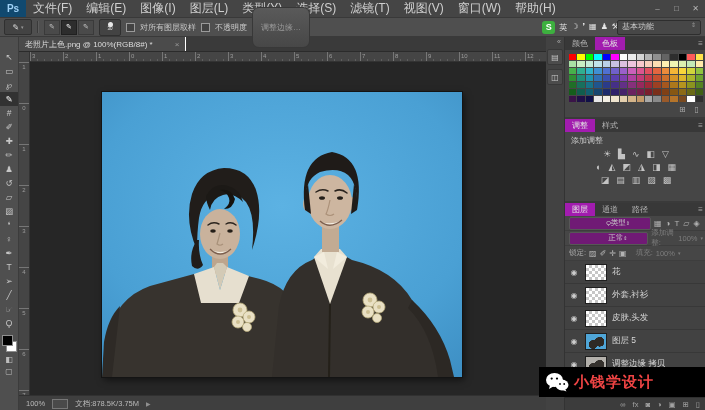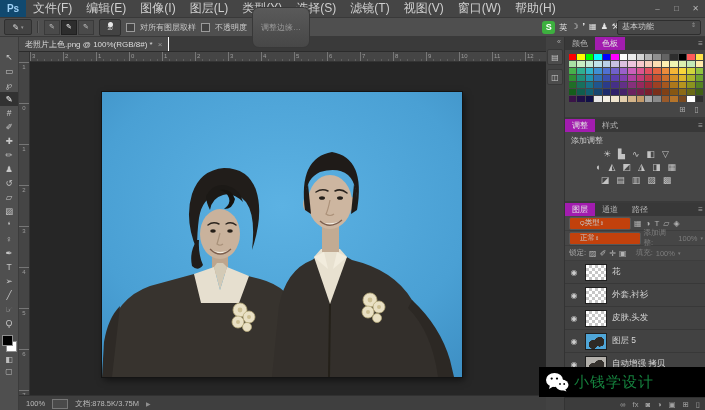--- a/index.html
+++ b/index.html
@@ -39,21 +39,21 @@
            align-items:center;padding-top:13px;flex:none}
   .tool{width:18px;height:14px;display:flex;align-items:center;justify-content:center;font-size:8.5px;color:#c6c6c6}
   .tool.active{background:#323232;color:#fff}
   .colorchips{position:relative;width:18px;height:20px;margin-top:4px}
   .fgchip{position:absolute;left:2px;top:1px;width:9px;height:9px;background:#000;border:1px solid #8e8e8e}
   .bgchip{position:absolute;left:6px;top:7px;width:9px;height:9px;background:#fff;border:1px solid #8e8e8e}
   .maskbtn{font-size:8px;color:#bdbdbd;height:12px;line-height:12px}
   
   .docarea{width:527px;display:flex;flex-direction:column;background:#262626;flex:none}
   .tabrow{height:14px;background:#3a3a3a;display:flex;border-bottom:1px solid #2b2b2b;flex:none}
-  .doctab{background:#4b4b4b;display:flex;align-items:center;gap:5px;padding:0 6px;font-size:8px;color:#dcdcdc;
+  .doctab{background:#4b4b4b;display:flex;align-items:center;gap:22px;padding:0 6px;font-size:8px;color:#dcdcdc;
           border-right:1px solid #ffffff}
   .tabclose{color:#9a9a9a}
   .rulerrow{display:flex;height:10px;flex:none}
   .rulercorner{width:10px;height:10px;background:#454545;border-right:1px solid #333;border-bottom:1px solid #333;flex:none}
   .hruler{flex:1;background:#454545;border-bottom:1px solid #333;display:flex;overflow:hidden}
   .hcell{width:31px;flex:none;font-size:6px;color:#9c9c9c;border-left:1px solid #767676;padding-left:1px;line-height:8px;
          background-image:repeating-linear-gradient(90deg,transparent 0 6px,#5e5e5e 6px 7px);
          background-size:100% 3px;background-position:0 7px;background-repeat:no-repeat}
   .canvasrow{flex:1;display:flex;position:relative;overflow:hidden}
   .vruler{width:10px;background:#454545;border-right:1px solid #333;display:flex;flex-direction:column;overflow:hidden;flex:none}
@@ -79,22 +79,22 @@
   .swpanel{height:80px;display:flex;flex-direction:column;flex:none}
   .swgrid{display:grid;grid-template-columns:repeat(16,1fr);gap:1px;padding:4px 4px 2px}
   .sw{height:6px}
   .swfooter{margin-top:auto;display:flex;justify-content:flex-end;gap:9px;padding:0 8px 3px;font-size:8px;color:#a5a5a5}
   .adjpanel{height:82px;display:flex;flex-direction:column;border-top:2px solid #3a3a3a;flex:none}
   .addlabel{font-size:8px;color:#cbcbcb;padding:3px 6px 2px}
   .adjrow{display:flex;justify-content:center;gap:7px;font-size:9px;color:#c3c3c3;line-height:13px}
   .layerspanel{flex:1;display:flex;flex-direction:column;border-top:2px solid #3a3a3a;position:relative}
   .ctlrow{height:14px;display:flex;align-items:center;gap:3px;padding:0 4px;font-size:7.5px;color:#a9a9a9;
           border-bottom:1px solid #3d3d3d;flex:none}
-  .selbox{background:#c2410c;border:1px solid #575757;border-radius:2px;display:flex;align-items:center;
-          justify-content:flex-start;font-size:7.5px;color:#c9c9c9;padding:0 10px;height:11px}
+  .selbox{background:#701a75;border:1px solid #575757;border-radius:2px;display:flex;align-items:center;
+          justify-content:flex-end;font-size:7.5px;color:#c9c9c9;padding:0 20px;height:11px}
   .minicon{font-size:8px;color:#b3b3b3}
   .disabled{color:#7d7d7d}
   .lrow{height:22px;display:flex;align-items:center;background:#424242;border-bottom:1px solid #383838;
         padding:0 3px;gap:5px;flex:none}
   .eyecell{width:12px;text-align:center;font-size:8px;color:#ccc;flex:none}
   .thumb{width:20px;height:15px;border:1px solid #1f1f1f;flex:none}
   .checker{background-color:#fff;
     background-image:linear-gradient(45deg,#c6c6c6 25%,transparent 25%,transparent 75%,#c6c6c6 75%),
                      linear-gradient(45deg,#c6c6c6 25%,transparent 25%,transparent 75%,#c6c6c6 75%);
     background-size:6px 6px;background-position:0 0,3px 3px}
@@ -103,21 +103,21 @@
                      radial-gradient(circle at 68% 52%,#2e2a26 30%,transparent 31%)}
   .photogray{background-color:#b3b0ab;
     background-image:radial-gradient(circle at 36% 70%,#35312d 26%,transparent 27%),
                      radial-gradient(circle at 68% 52%,#35312d 30%,transparent 31%)}
   .lname{font-size:8.5px;color:#d6d6d6;white-space:nowrap}
   .lfooter{position:absolute;bottom:0;left:0;right:0;height:13px;background:#3c3c3c;border-top:1px solid #2f2f2f;
            display:flex;align-items:center;justify-content:flex-end;gap:7px;padding:0 7px;font-size:7.5px;color:#a2a2a2}
   
   .watermark{position:absolute;right:0;bottom:13px;width:160px;height:30px;background:#000;display:flex;
              align-items:center;gap:5px;padding-left:6px;z-index:6}
-  .wmtext{color:#15803d;font-size:15px;font-weight:normal;letter-spacing:1px;white-space:nowrap}
+  .wmtext{color:#ef4444;font-size:15px;font-weight:bold;letter-spacing:1px;white-space:nowrap}
 </style>
 </head>
 <body>
 
 <div class="app">
 
   <div class="menubar">
     <div class="pslogo">Ps</div>
     <div style="display:flex">
       <span class="menuitem">文件(F)</span>
@@ -575,21 +575,21 @@
 
             <div class="lrow">
               <span class="eyecell">◉</span>
               <span class="thumb photoblue"></span>
               <span class="lname">图层 5</span>
             </div>
 
             <div class="lrow">
               <span class="eyecell">◉</span>
               <span class="thumb photogray"></span>
-              <span class="lname">自动增强 拷贝</span>
+              <span class="lname">调整边缘 拷贝</span>
             </div>
 
             <div class="lrow">
               <span class="eyecell">◉</span>
               <span class="thumb photogray"></span>
               <span class="lname">背景图层</span>
             </div>
 
         </div>
         <div class="lfooter">

